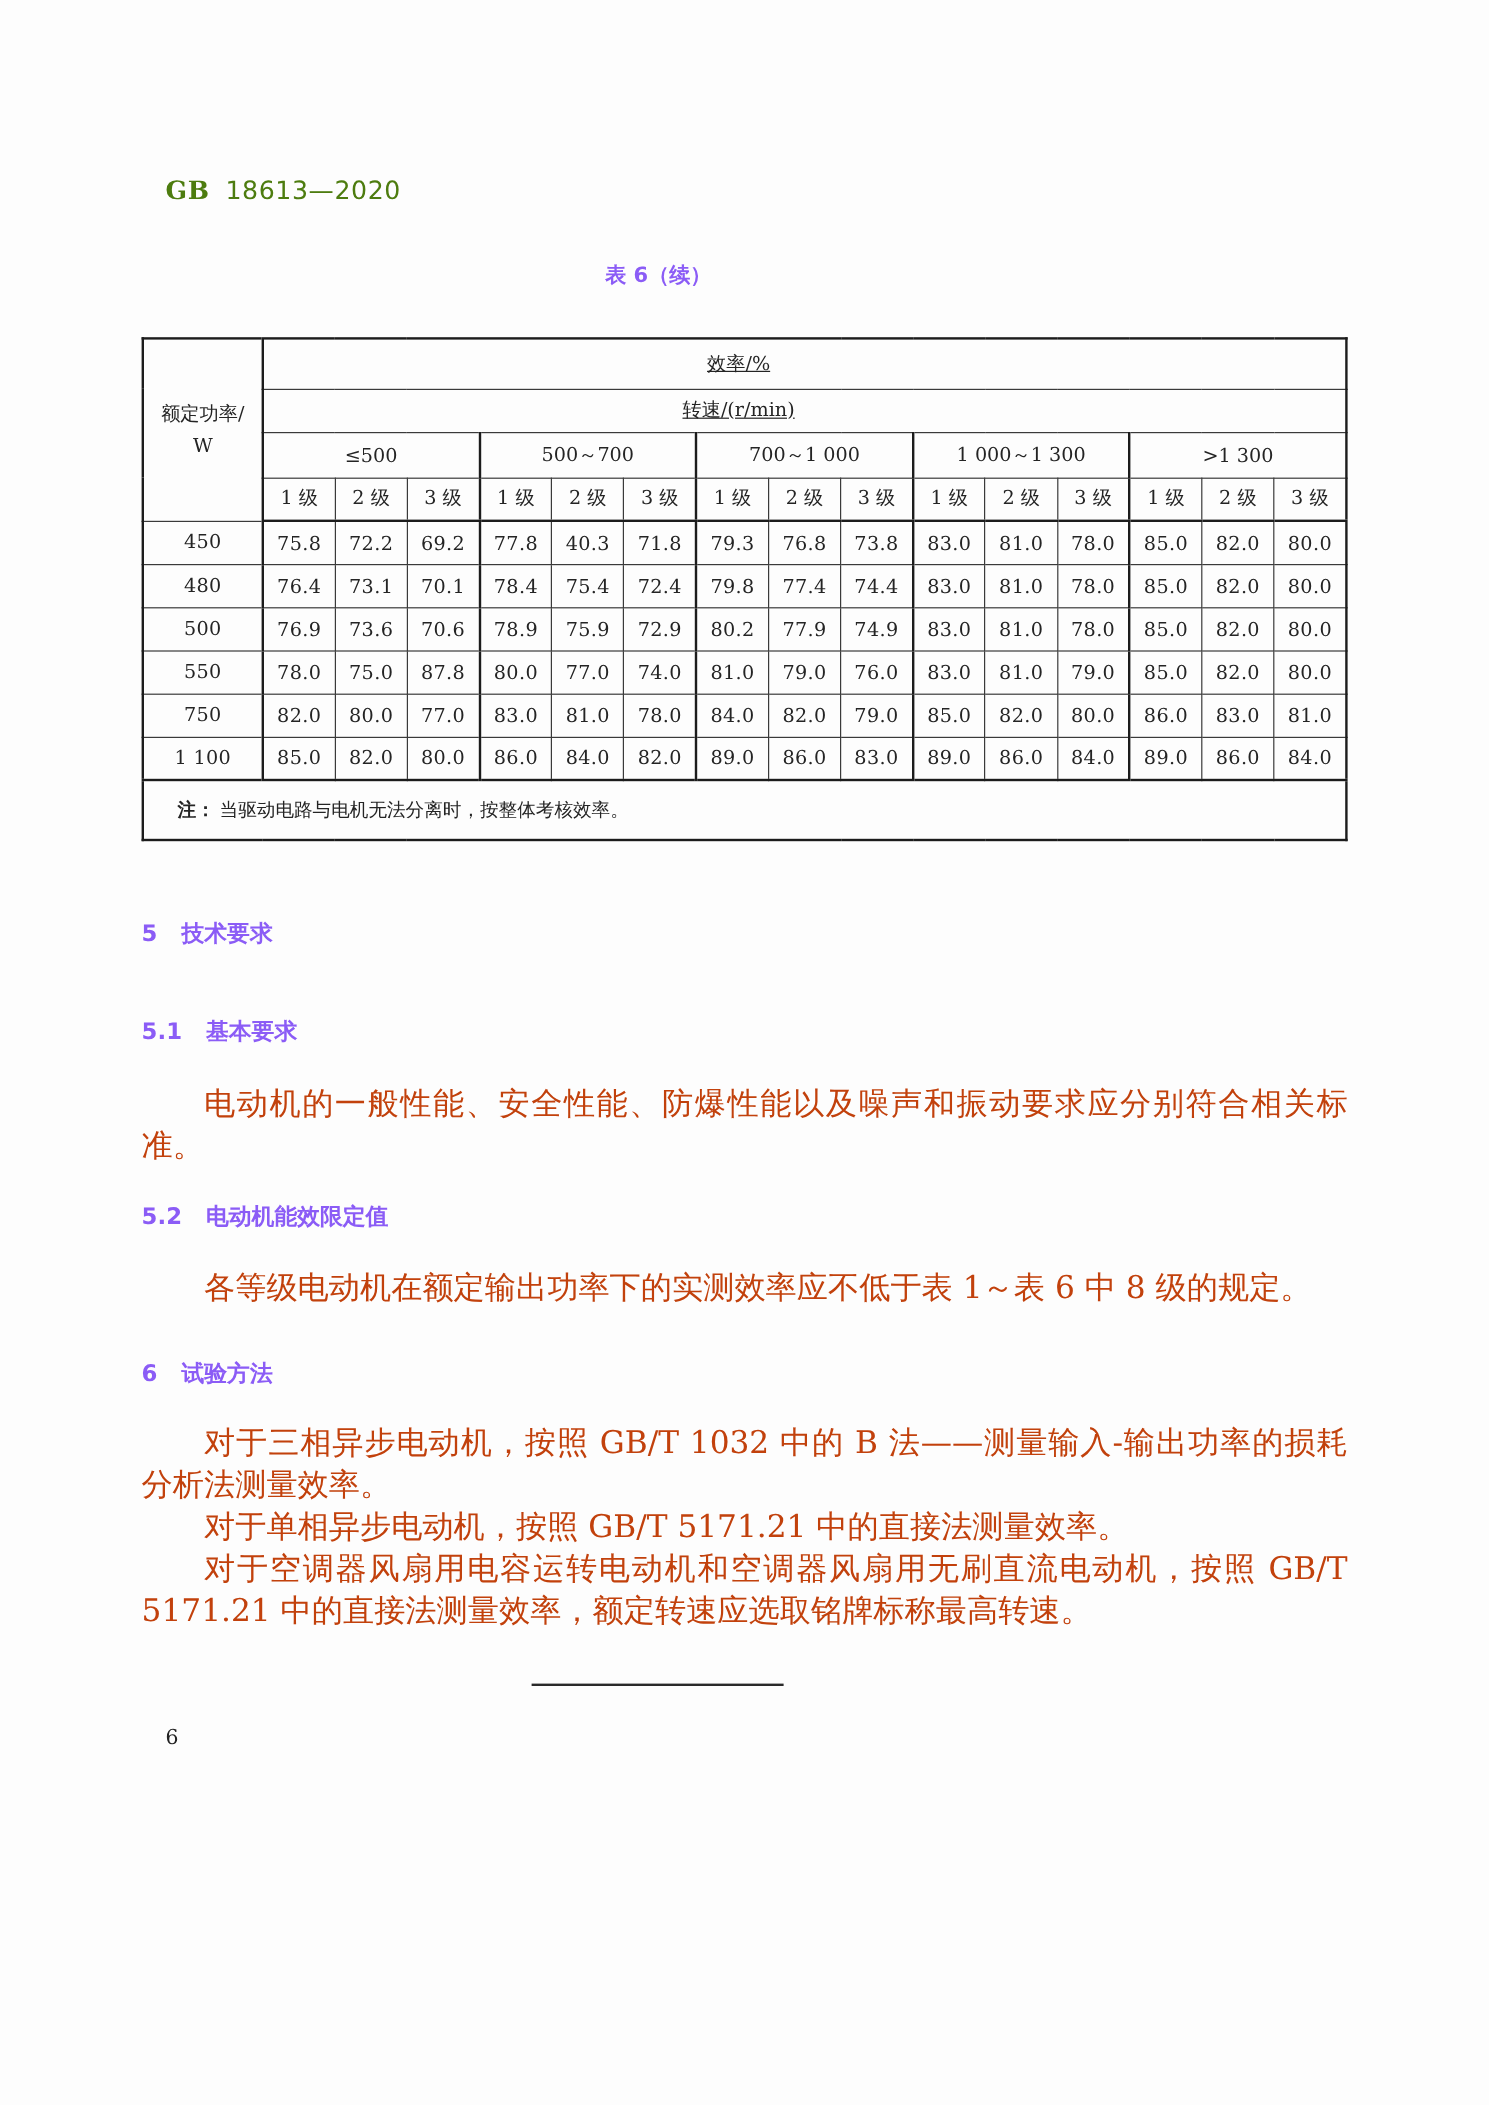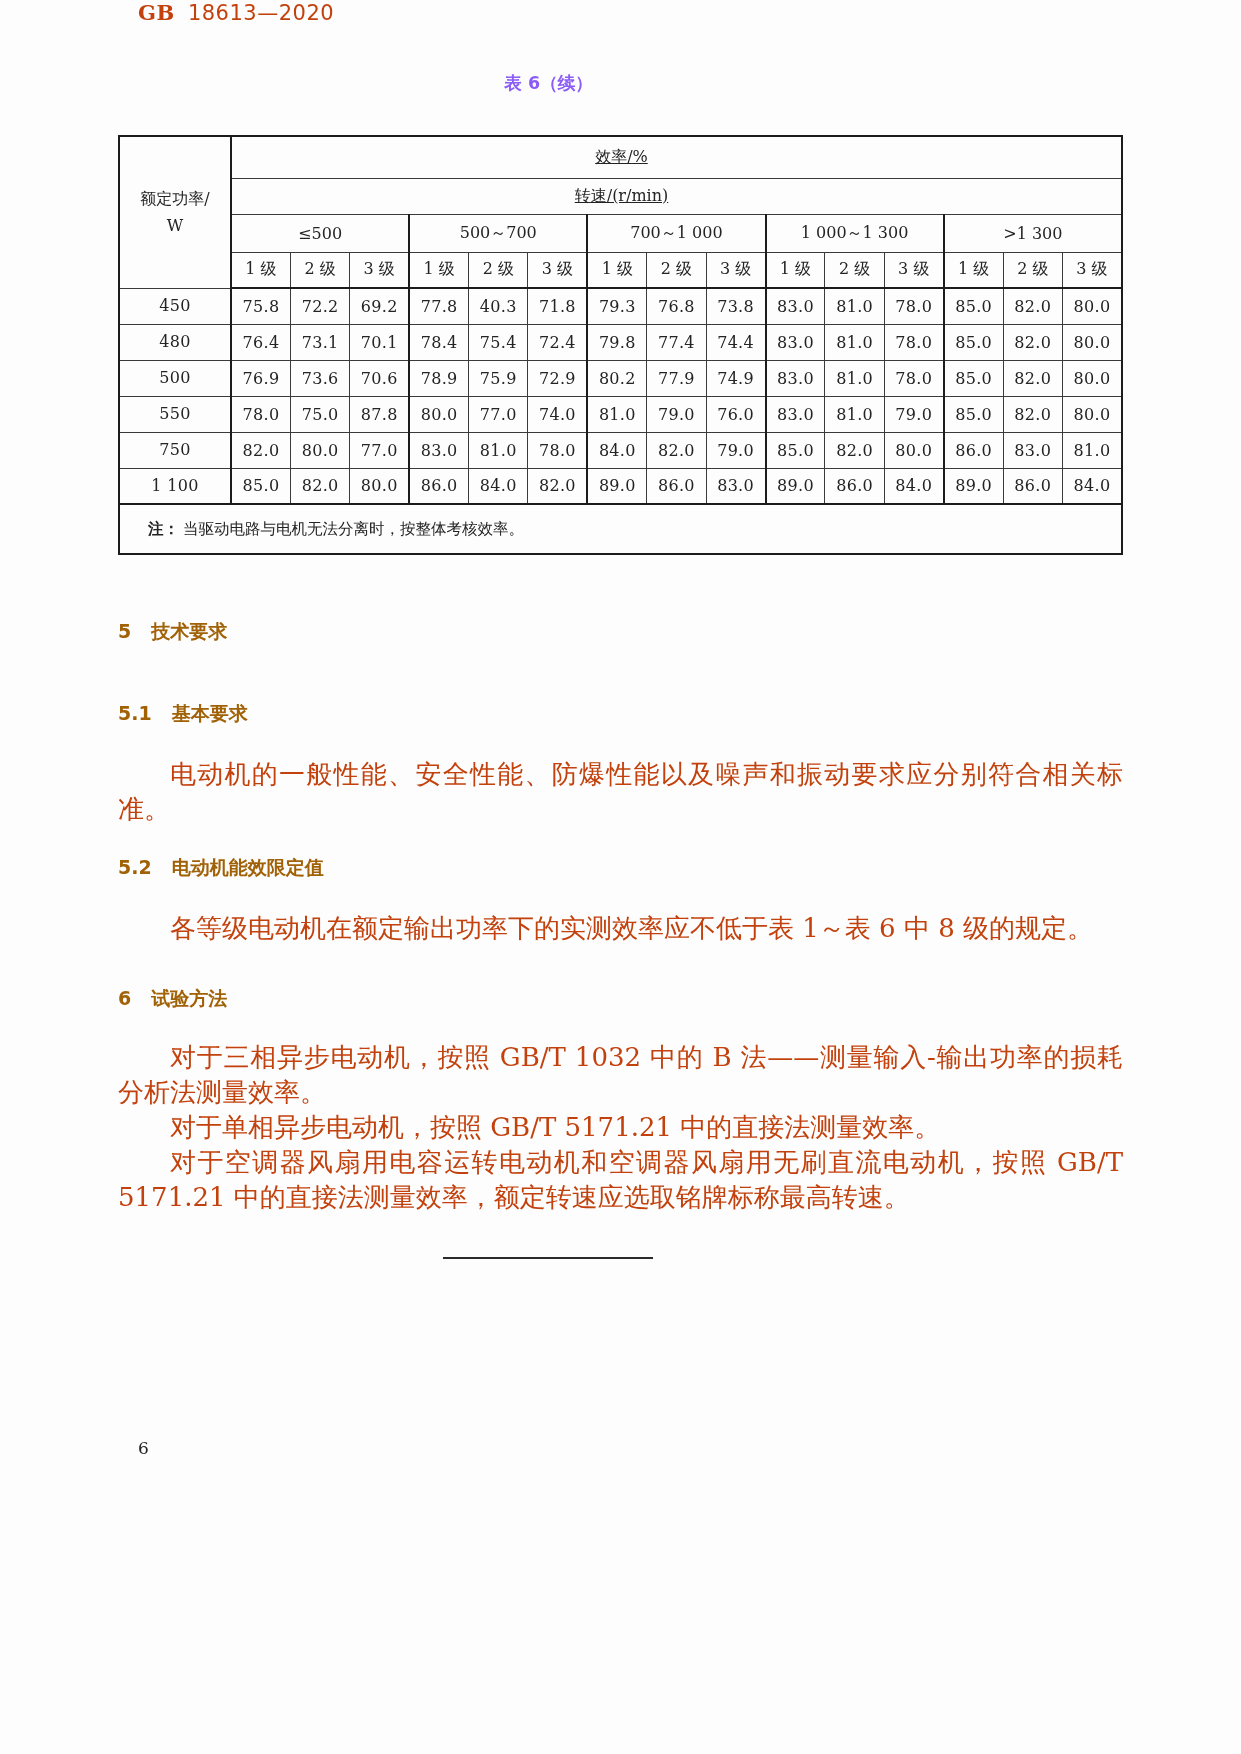--- a/index.html
+++ b/index.html
@@ -14,24 +14,25 @@
     height: 1754px;
     margin: 0 auto;
     background: #fdfdfd;
     overflow: hidden;
   }
   .content {
     padding: 0 118px;
   }
   
   .doc-header {
+    margin-top: 146px;
     margin-left: 20px;
     font-size: 21px;
     letter-spacing: 0.5px;
-    color: #c2410c;
+    color: #4d7c0f;
   }
   .doc-header .gb {
     font-weight: bold;
     font-family: "DejaVu Serif", serif;
     margin-right: 6px;
   }
   .doc-header .num {
     font-family: "DejaVu Sans", "Liberation Sans", sans-serif;
     font-weight: 400;
   }
@@ -59,21 +60,21 @@
   table.eff-table th, table.eff-table td {
     border: 1px solid #3a3a3a;
     font-weight: normal;
     text-align: center;
     vertical-align: middle;
     padding: 0;
     overflow: hidden;
     white-space: nowrap;
   }
   table.eff-table { border: 2.5px solid #1c1c1c; }
-  .power-head { width: 112px; border-right: 2px solid #1c1c1c !important; font-size: 16px; line-height: 1.7; }
+  .power-head { width: 100px; border-right: 2px solid #1c1c1c !important; font-size: 16px; line-height: 1.7; }
   .group-start { border-left: 2px solid #1c1c1c !important; }
   .r-eff th    { height: 42px; }
   .r-speed th  { height: 36px; }
   .r-ranges th { height: 38px; }
   .r-grades th { height: 36px; border-bottom: 2px solid #1c1c1c !important; }
   .eff-head, .speed-head { position: relative; left: -55px; }
   .eff-head-cell, .speed-head-cell { text-align: center; text-decoration: underline; }
   tbody.eff-body td { height: 36px; letter-spacing: 0.3px; }
   tfoot.note-foot td {
     height: 50px;
@@ -86,21 +87,21 @@
   tfoot.note-foot .note-label {
     font-family: "DejaVu Sans", "Liberation Sans", sans-serif;
     font-weight: bold;
     margin-right: 4px;
   }
   
   .sec-heading {
     font-family: "DejaVu Sans", "Liberation Sans", sans-serif;
     font-weight: bold;
     font-size: 19px;
-    color: #a16207;
+    color: #8b5cf6;
   }
   .sec-heading .sec-num { margin-right: 20px; }
   .h-s5  { margin-top: 64px; }
   .h-s51 { margin-top: 56px; }
   .h-s52 { margin-top: 28px; }
   .h-s6  { margin-top: 40px; }
   .para {
     margin-top: 30px;
     font-size: 26px;
     line-height: 35px;

